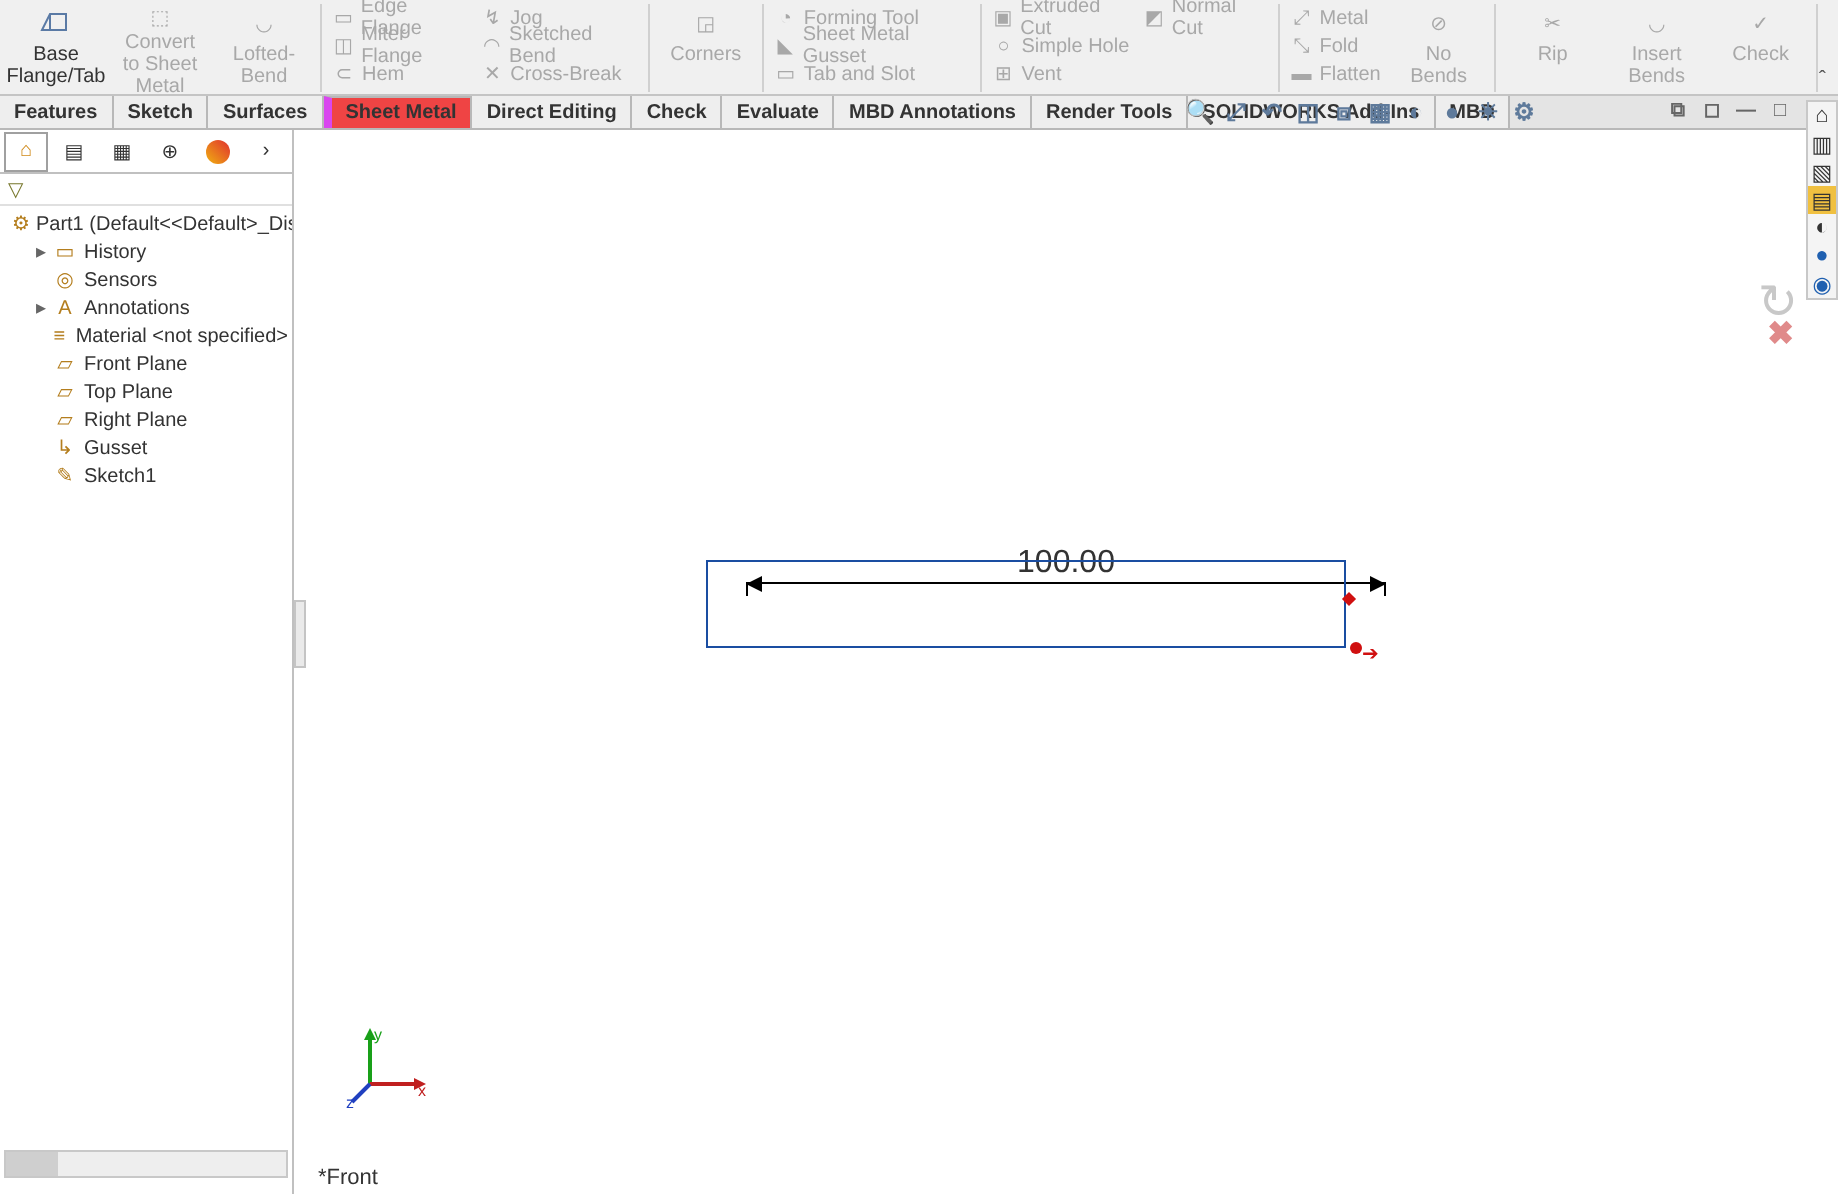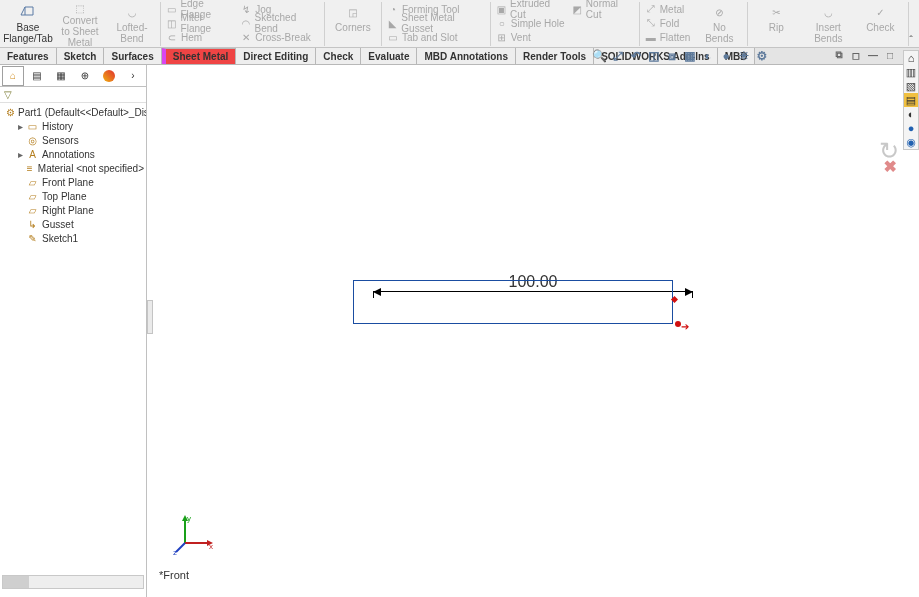--- a/index.html
+++ b/index.html
@@ -53,21 +53,21 @@
   .dim .bar::after{right:0;border-left:8px solid #000;}
   .dim .ext-left,.dim .ext-right{position:absolute;width:0;height:6px;border-left:1px solid #000;top:0;}
   .dim .ext-left{left:0;} .dim .ext-right{right:0;}
   .rect { position:absolute; left:200px; top:215px; width:320px; height:44px; border:1.5px solid #1a4da1;}
   .orig-dot{position:absolute;left:522px;top:256px;width:6px;height:6px;background:#d01010;border-radius:50%;}
   .orig-arrow{position:absolute;left:528px;top:256px;color:#d01010;font-size:10px;}
   .mid-dot{position:absolute;left:519px;top:232px;width:5px;height:5px;background:#d01010;transform:rotate(45deg);} 
 
   .triad{position:absolute;left:20px;bottom:40px;font-size:10px;}
   .triad svg{overflow:visible;}
-  .viewlbl{position:absolute;left:6px;bottom:16px;font-size:11px;color:#333;}
+  .viewlbl{position:absolute;left:6px;bottom:2px;font-size:11px;color:#333;}
 
   
   .rgutter{position:absolute;right:0;top:50px;width:16px;display:flex;flex-direction:column;gap:0;border:1px solid #c8c8c8;background:#f4f4f4;}
   .rgutter span{width:14px;height:14px;display:flex;align-items:center;justify-content:center;font-size:11px;}
 
   .redo-arc{position:absolute;right:20px;top:72px;font-size:24px;color:#c8c8c8;}
   .red-x{position:absolute;right:22px;top:92px;font-size:16px;color:#e08a8a;font-weight:bold;}
 </style>
 </head>
 <body>

